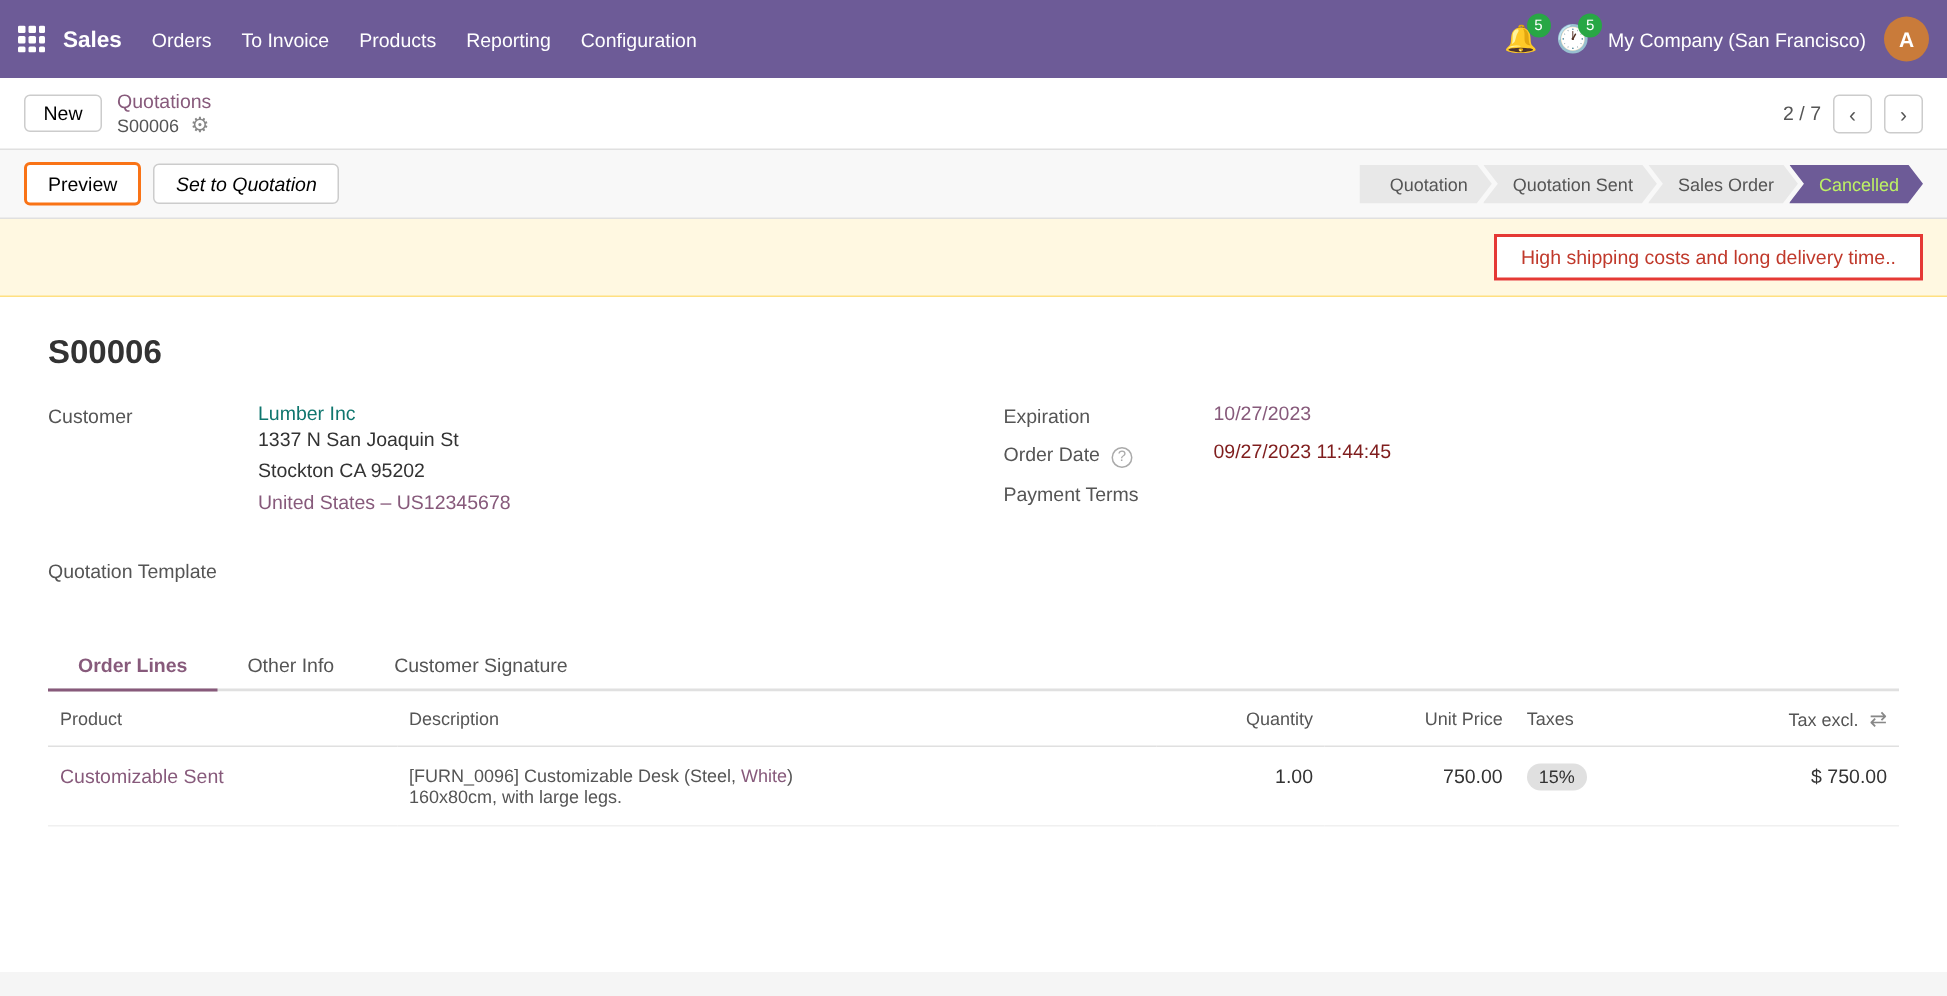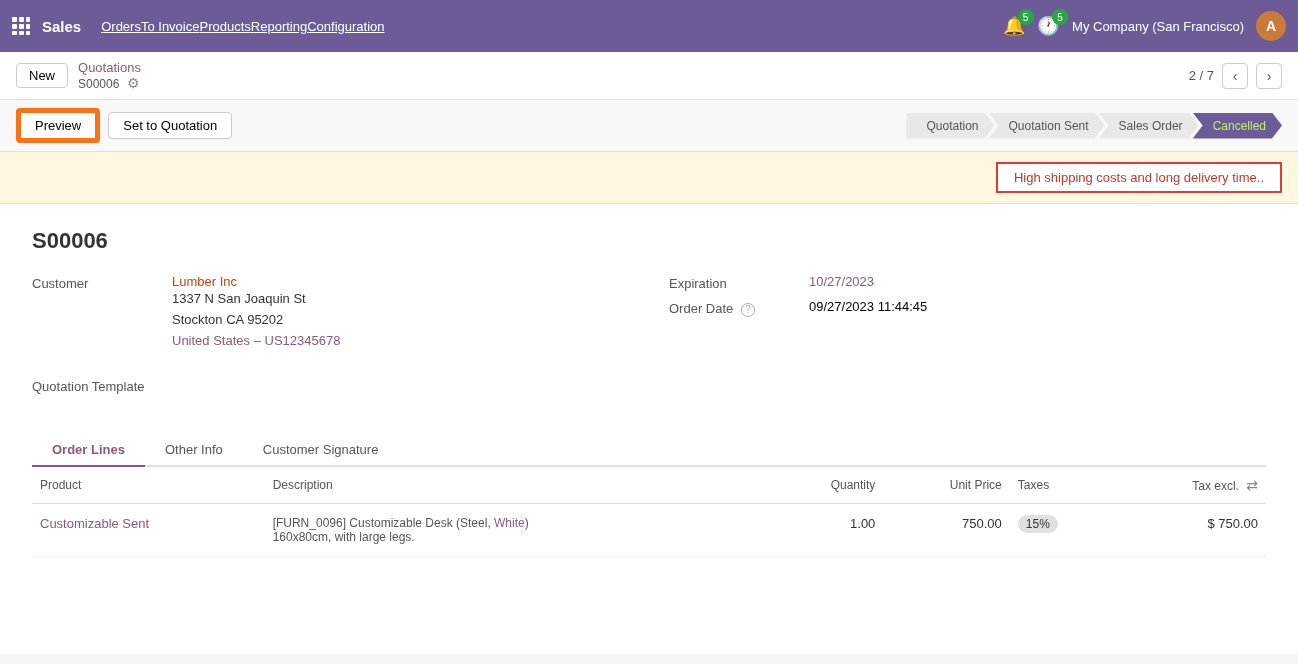--- a/index.html
+++ b/index.html
@@ -21,22 +21,22 @@
       display: flex;
       align-items: center;
     }
     .topnav .app-name {
       font-weight: bold;
       font-size: 15px;
       margin-right: 20px;
     }
     .topnav .nav-items {
       display: flex;
+      gap: 20px;
       flex: 1;
-      text-decoration: underline;
     }
     .topnav .nav-item {
       color: white;
       text-decoration: none;
       font-size: 13px;
       padding: 4px 0;
       cursor: pointer;
     }
     .topnav .nav-right {
       display: flex;
@@ -151,33 +151,34 @@
       justify-content: space-between;
       border-bottom: 1px solid #e0e0e0;
     }
     .action-left {
       display: flex;
       gap: 8px;
       align-items: center;
     }
     .btn-preview {
       background: #fff;
-      border: 5px solid #f97316;
+      border: 2px solid #f97316;
       border-radius: 4px;
       padding: 5px 14px;
       font-size: 13px;
       cursor: pointer;
     }
     .btn-set-quotation {
       background: #fff;
       border: 1px solid #ccc;
       border-radius: 4px;
       padding: 5px 14px;
       font-size: 13px;
       cursor: pointer;
+      font-style: italic;
     }
     .status-bar {
       display: flex;
       align-items: flex-end;
       gap: 0;
     }
     .status-step {
       background: #e8e8e8;
       color: #555;
       padding: 6px 16px 6px 20px;
@@ -235,24 +236,24 @@
       align-items: flex-start;
     }
     .form-label {
       min-width: 140px;
       color: #555;
       font-size: 13px;
       padding-top: 2px;
     }
     .form-value {
       font-size: 13px;
-      color: #000000;
+      color: #7f1d1d;
     }
     .form-value.link {
-      color: #c2410c;
+      color: #0f766e;
       cursor: pointer;
     }
     .form-value.date-link {
       color: #875a7b;
       cursor: pointer;
     }
     .address-block {
       font-size: 13px;
       color: #333;
       line-height: 1.6;
@@ -461,20 +462,24 @@
       <div class="form-group">
         <span class="form-label">Expiration</span>
         <span class="form-value date-link">10/27/2023</span>
       </div>
       <div class="form-group">
         <span class="form-label">
           <span>Order Date</span>
           <span class="help-icon">?</span>
         </span>
         <span class="form-value">09/27/2023 11:44:45</span>
+      </div>
+      <div class="form-group">
+        <span class="form-label">Payment Terms</span>
+        <span class="form-value"></span>
       </div>
     </div>
   </div>
 
   <div class="tabs">
     <div class="tab active">Order Lines</div>
     <div class="tab">Other Info</div>
     <div class="tab">Customer Signature</div>
   </div>
 

